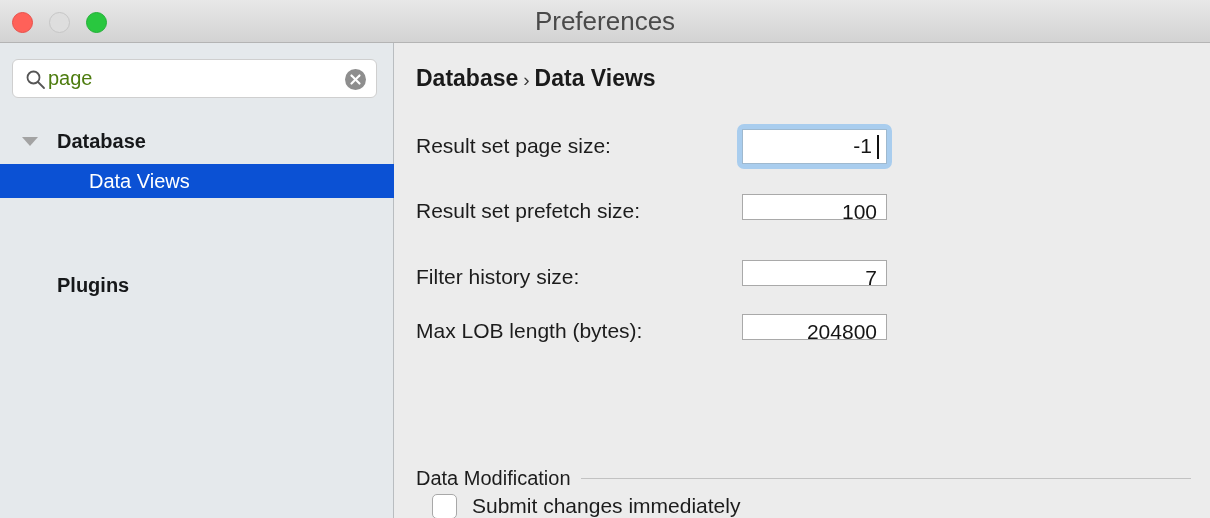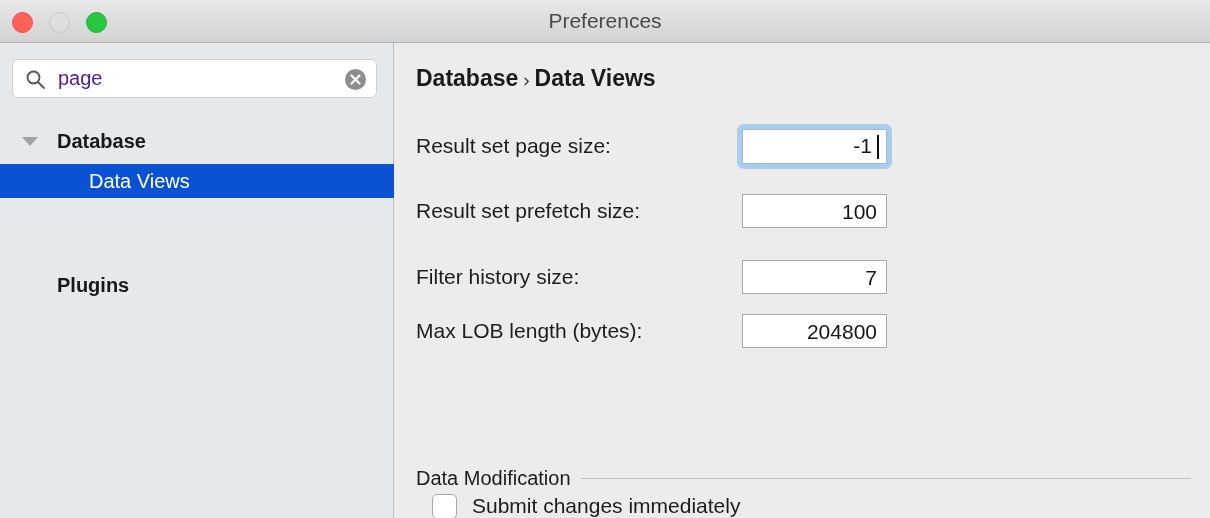--- a/index.html
+++ b/index.html
@@ -32,21 +32,21 @@
     background: linear-gradient(to bottom, #e8e8e8 0%, #dcdcdc 55%, #d3d3d3 100%);
     border-bottom: 1px solid #b4b4b4;
     box-sizing: border-box;
   }
   #title-text {
     position: absolute;
     left: 0; top: 0;
     width: 1210px;
     line-height: 42px;
     text-align: center;
-    font-size: 21px;
+    font-size: 26px;
     color: #4a4a4a;
     font-family: "Liberation Sans", sans-serif;
     white-space: nowrap;
   }
 
   .traffic-light {
     position: absolute;
     top: 12px;
     width: 21px;
     height: 21px;
@@ -79,25 +79,25 @@
     border-radius: 6px;
     box-sizing: border-box;
   }
   #search-icon {
     position: absolute;
     left: 12px; top: 9px;
     width: 21px; height: 21px;
   }
   #search-value {
     position: absolute;
-    left: 45px; top: 0;
+    left: 35px; top: 0;
     height: 37px;
     line-height: 37px;
     font-size: 20px;
-    color: #4c1d95;
+    color: #4d7c0f;
     white-space: nowrap;
   }
   #search-clear {
     position: absolute;
     right: 10px; top: 9px;
     width: 21px; height: 21px;
     border-radius: 50%;
     background: #8e8e8e;
   }
   #search-clear svg { position: absolute; left: 0; top: 0; }
@@ -169,21 +169,21 @@
     line-height: 44px;
     font-size: 21px;
     color: #1c1c1c;
     white-space: nowrap;
   }
   .field-input {
     position: absolute;
     left: 347px;
     top: 5px;
     width: 145px;
-    height: 34px;
+    height: 26px;
     background: #ffffff;
     border: 1px solid #a9a9a9;
     box-sizing: border-box;
   }
   .field-input .val {
     position: absolute;
     right: 9px; top: 0;
     height: 33px;
     line-height: 33px;
     font-size: 21px;

